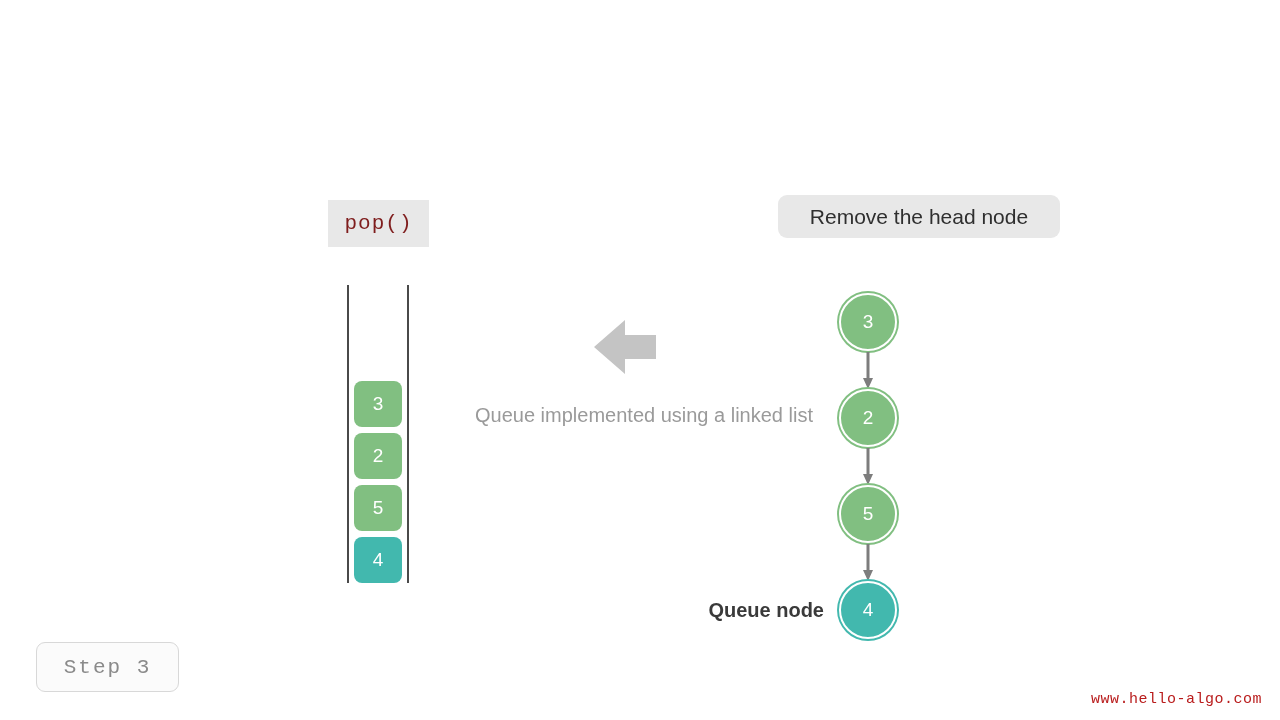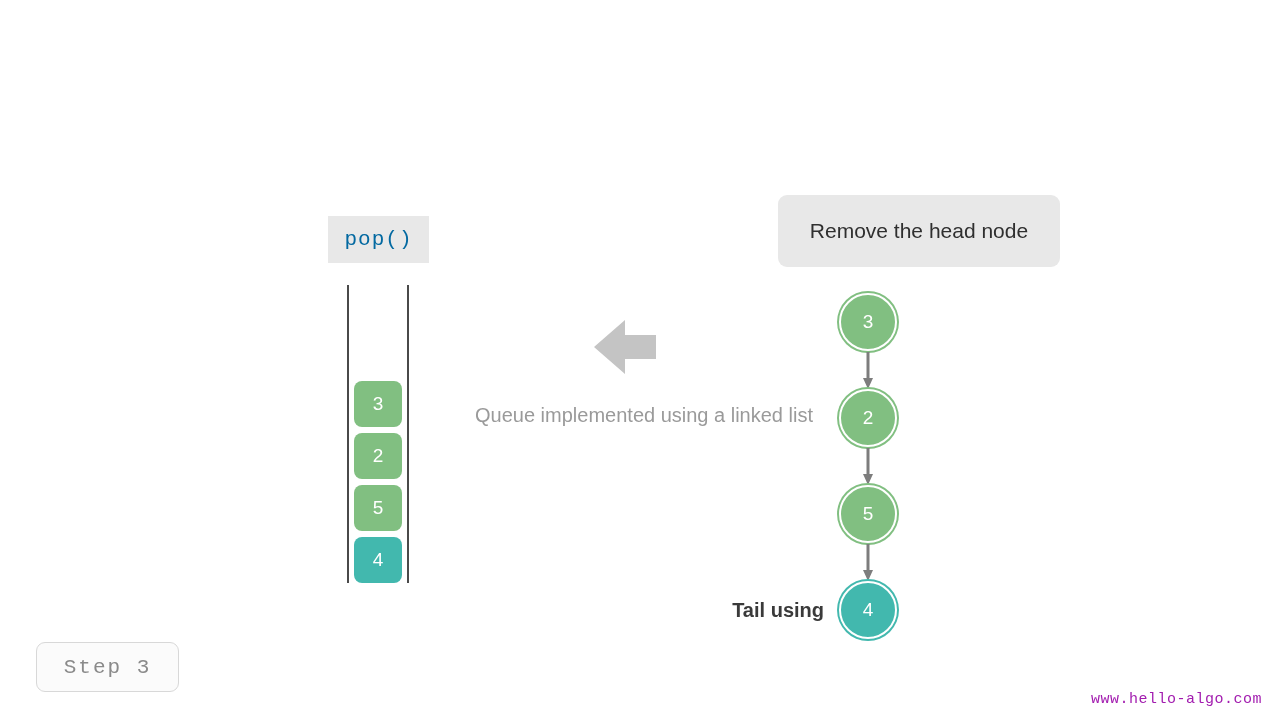--- a/index.html
+++ b/index.html
@@ -15,40 +15,40 @@
     font-family: "Liberation Sans", sans-serif;
     -webkit-font-smoothing: antialiased;
   }
 
   
   .abs { position: absolute; }
 
   
   #op-pill {
     left: 328px;
-    top: 216px;
+    top: 200px;
     width: 101px;
     height: 47px;
     background: #e8e8e8;
     border-radius: 0;
     display: flex;
     align-items: center;
     justify-content: center;
     font-family: "Liberation Mono", monospace;
     font-size: 21px;
     letter-spacing: 1px;
-    color: #0369a1;
+    color: #7f1d1d;
   }
 
   
   #action-pill {
     left: 778px;
     top: 195px;
     width: 282px;
-    height: 72px;
+    height: 43px;
     background: #e8e8e8;
     border-radius: 9px;
     display: flex;
     align-items: center;
     justify-content: center;
     font-size: 21px;
     color: #2f2f2f;
   }
 
   
@@ -174,21 +174,21 @@
     letter-spacing: 2px;
     color: #8a8a8a;
   }
 
   
   #watermark {
     right: 18px;
     bottom: 12px;
     font-family: "Liberation Mono", monospace;
     font-size: 15px;
-    color: #a21caf;
+    color: #b91c1c;
     letter-spacing: 0.5px;
     margin-top: 20px;
   }
 </style>
 </head>
 <body>
 
 <div class="abs" id="op-pill">
   <span>pop()</span>
 </div>
@@ -253,21 +253,21 @@
     <span>5</span>
   </div>
 
   <div class="ll-connector" style="top:258px;">
     <svg width="12" height="38" viewBox="0 0 12 38" xmlns="http://www.w3.org/2000/svg">
       <line x1="6" y1="0" x2="6" y2="27" stroke="#7d7d7d" stroke-width="3"></line>
       <polygon points="1,26 11,26 6,37" fill="#7d7d7d"></polygon>
     </svg>
   </div>
 
-  <div class="ll-side-label" style="top:313px;">Tail using</div>
+  <div class="ll-side-label" style="top:313px;">Queue node</div>
 
   <div class="ll-node teal" style="top:295px;">
     <span>4</span>
   </div>
 </div>
 
 <div class="abs" id="step-badge">
   <span>Step 3</span>
 </div>
 

